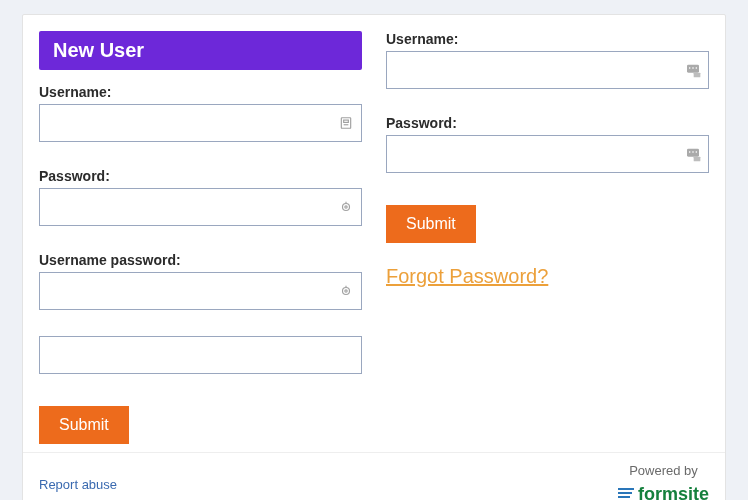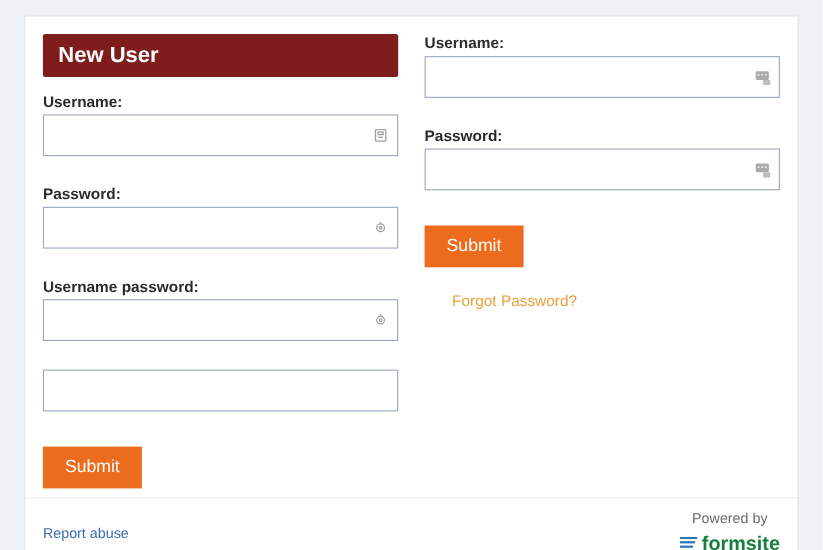--- a/index.html
+++ b/index.html
@@ -21,21 +21,21 @@
       flex-direction: column;
     }
     .columns {
       display: flex;
       flex: 1;
       padding: 16px 16px 0 16px;
       gap: 24px;
     }
     .col { flex: 1; }
     .section-header {
-      background: #7f1d1d;
+      background: #6d28d9;
       color: #fff;
       font-size: 20px;
       font-weight: 600;
       padding: 8px 14px;
       border-radius: 2px;
       margin-bottom: 14px;
     }
     .field { margin-bottom: 26px; }
     .field label {
       display: block;
@@ -73,23 +73,23 @@
       font-size: 16px;
       font-weight: 500;
       padding: 10px 20px;
       cursor: pointer;
       margin-top: 6px;
     }
     .forgot {
       display: inline-block;
       margin-top: 22px;
       color: #eca03a;
-      font-size: 14px;
+      font-size: 20px;
+      text-decoration: underline;
       cursor: pointer;
-      margin-left: 25px;
     }
     .footer {
       border-top: 1px solid #eee;
       display: flex;
       justify-content: space-between;
       align-items: center;
       padding: 10px 16px;
       font-size: 13px;
       margin-top: 8px;
     }

